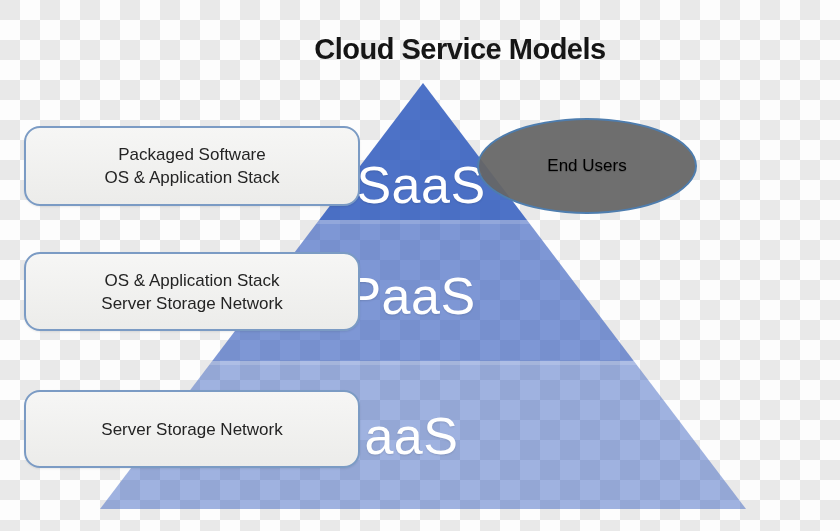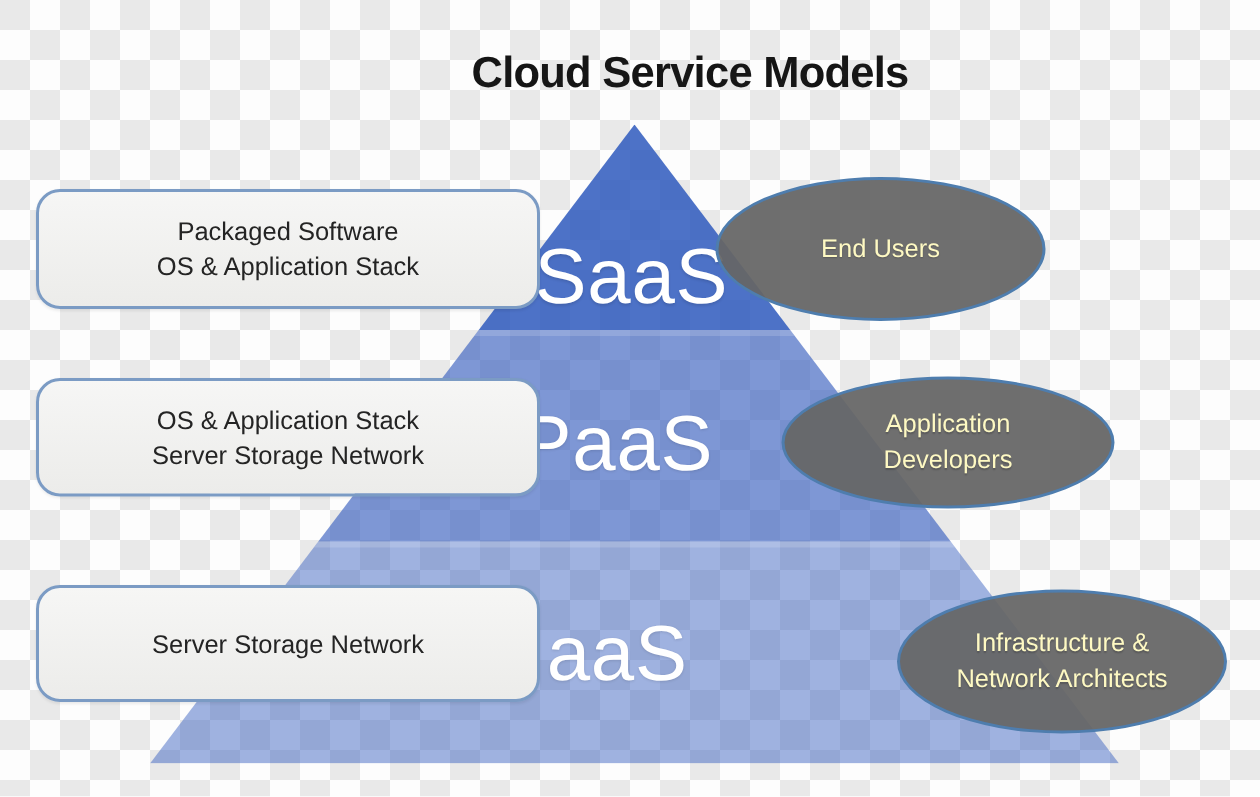--- a/index.html
+++ b/index.html
@@ -80,21 +80,21 @@
   .ellipse{
     position:absolute;
     box-sizing:border-box;
     border-radius:50%;
     background:rgba(102,102,102,0.94);
     border:2.5px solid #4e7dae;
     display:flex;
     align-items:center;
     justify-content:center;
     text-align:center;
-    color:#fef9c3;
+    color:#000000;
     font-size:17px;
     line-height:1.4;
     z-index:4;
     padding:0 30px;
     text-shadow:0 1px 1px rgba(0,0,0,0.2);
   }
   .ellipse-1{left:477px;top:118px;width:220px;height:96px;}
   .ellipse-2{left:521px;top:251px;width:222px;height:88px;}
   .ellipse-3{left:598px;top:393px;width:220px;height:96px;}
 </style>
@@ -123,20 +123,14 @@
     <div>OS &amp; Application Stack</div>
     <div>Server Storage Network</div>
   </div>
   <div class="note-box box-3">
     <div>Server Storage Network</div>
   </div>
 
   <div class="ellipse ellipse-1">
     <span>End Users</span>
   </div>
-  <div class="ellipse ellipse-2">
-    <span>Application Developers</span>
-  </div>
-  <div class="ellipse ellipse-3">
-    <span>Infrastructure &amp; Network Architects</span>
-  </div>
 
 </div>
 
 </body></html>

